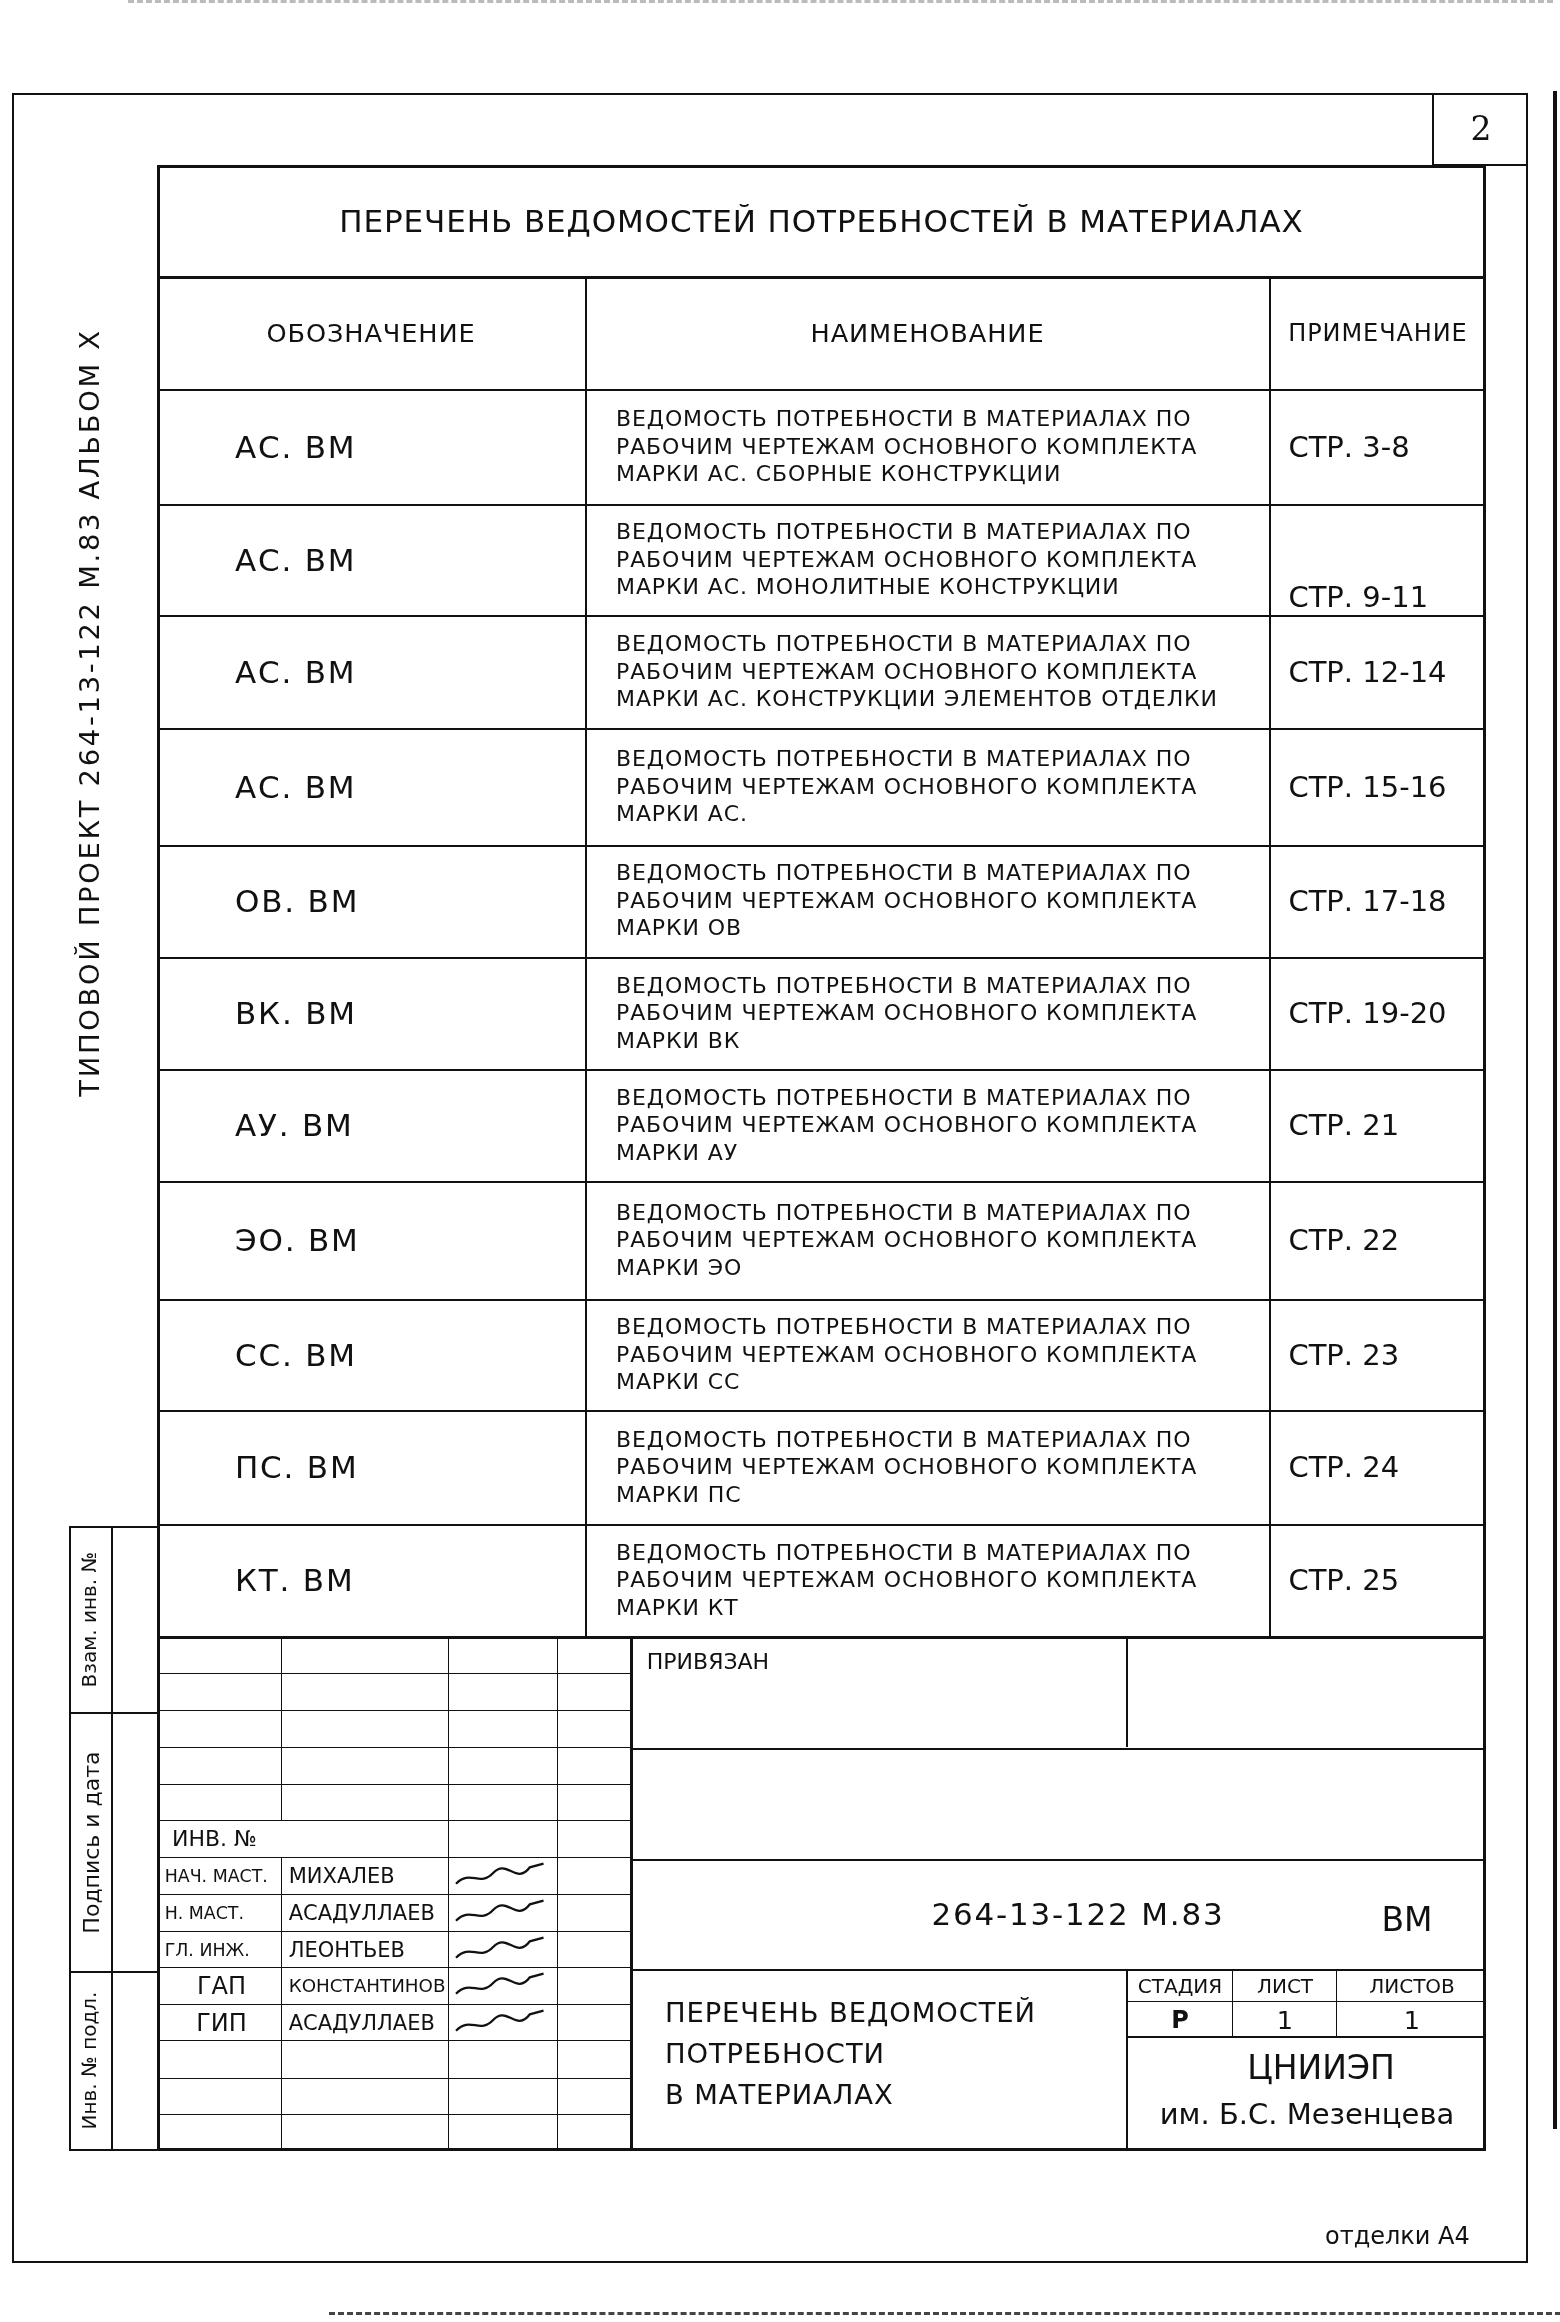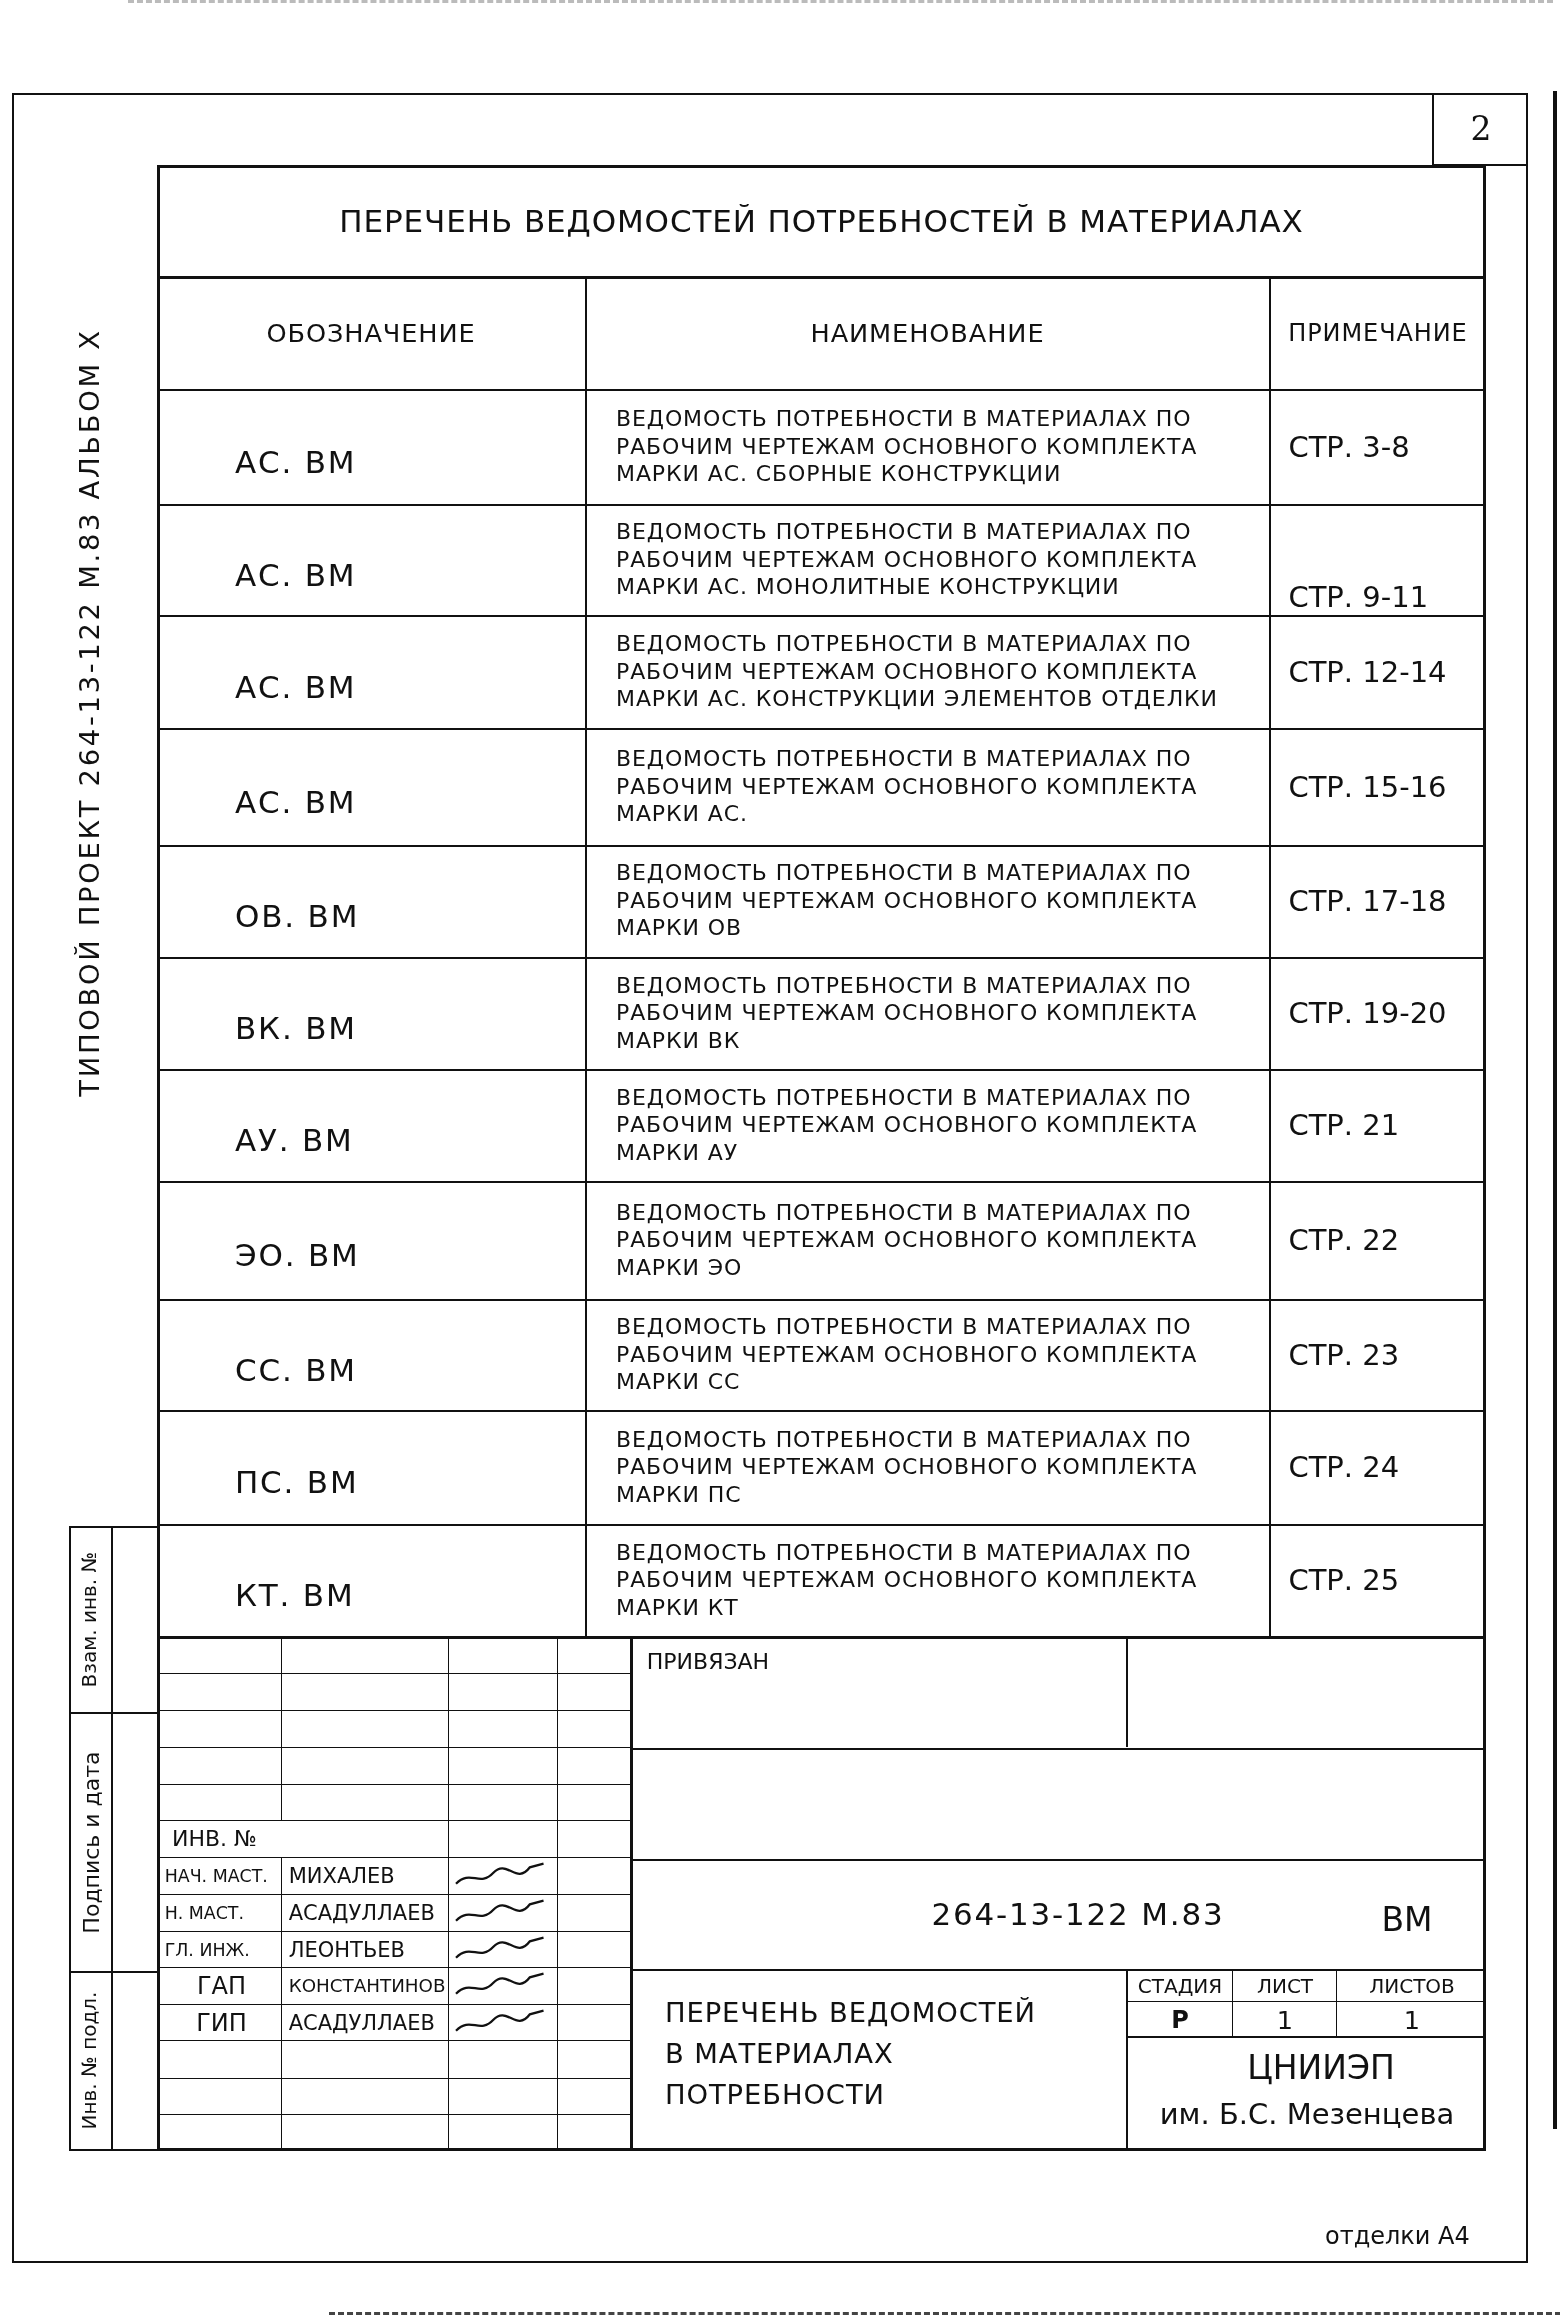--- a/index.html
+++ b/index.html
@@ -6,21 +6,21 @@
   body { width: 1561px; height: 2323px; position: relative; overflow: hidden;
          font-family: "DejaVu Sans", sans-serif; color: #111; }
   .abs { position: absolute; box-sizing: border-box; }
   .frame { border: 2.7px solid #111; }
   .hl { position: absolute; height: 0; border-top: 2.7px solid #111; }
   .vl { position: absolute; width: 0; border-left: 2.7px solid #111; }
   .thin-h { position: absolute; height: 0; border-top: 1.8px solid #111; }
   .thin-v { position: absolute; width: 0; border-left: 1.8px solid #111; }
   .cell { position: absolute; display: flex; align-items: center; box-sizing: border-box; }
   .center { justify-content: center; text-align: center; }
-  .code { font-size: 31px; letter-spacing: 1.8px; padding-left: 78px; margin-top: 15px; }
+  .code { font-size: 31px; letter-spacing: 1.8px; padding-left: 78px; }
   .desc { font-size: 22px; line-height: 27.4px; padding-left: 29px; padding-right: 9.1px; text-transform: uppercase; letter-spacing: 0.9px; }
   .note { font-size: 29px; padding-left: 16.4px; text-transform: uppercase; }
   .hdr { font-size: 25.6px; text-transform: uppercase; letter-spacing: 0.9px; }
   .rot { position: absolute; transform-origin: center center; white-space: nowrap; }
   .small { font-size: 20px; text-transform: uppercase; }
 </style>
 </head>
 <body>
 
 <div class="abs" style="left:128px;top:0;width:1425px;height:0;border-top:3.7px dashed #bbb;"></div>
@@ -299,22 +299,22 @@
 <div class="cell center" style="left:822px;top:1859px;width:512px;height:110px;font-size:31px;letter-spacing:1.8px;">
   <span>264-13-122 М.83</span>
 </div>
 <div class="cell center" style="left:1352px;top:1864px;width:110px;height:110px;font-size:33px;">
   <span>ВМ</span>
 </div>
 <div class="hl" style="left:630px;top:1969px;width:855px;"></div>
 
 <div class="abs" style="left:665px;top:1992px;width:457px;font-size:27.4px;line-height:41px;letter-spacing:0.9px;">
   <div>ПЕРЕЧЕНЬ ВЕДОМОСТЕЙ</div>
+  <div>ПОТРЕБНОСТИ</div>
   <div>В МАТЕРИАЛАХ</div>
-  <div>ПОТРЕБНОСТИ</div>
 </div>
 
 <div class="vl" style="left:1126px;top:1969px;height:182px;"></div>
 <div class="thin-v" style="left:1232px;top:1969px;height:67px;"></div>
 <div class="thin-v" style="left:1336px;top:1969px;height:67px;"></div>
 <div class="thin-h" style="left:1126px;top:2001px;width:360px;"></div>
 <div class="hl" style="left:1126px;top:2036px;width:360px;"></div>
 
 <div class="cell center small" style="left:1128px;top:1971px;width:104px;height:30px;font-size:20px;">
     <span>СТАДИЯ</span>

